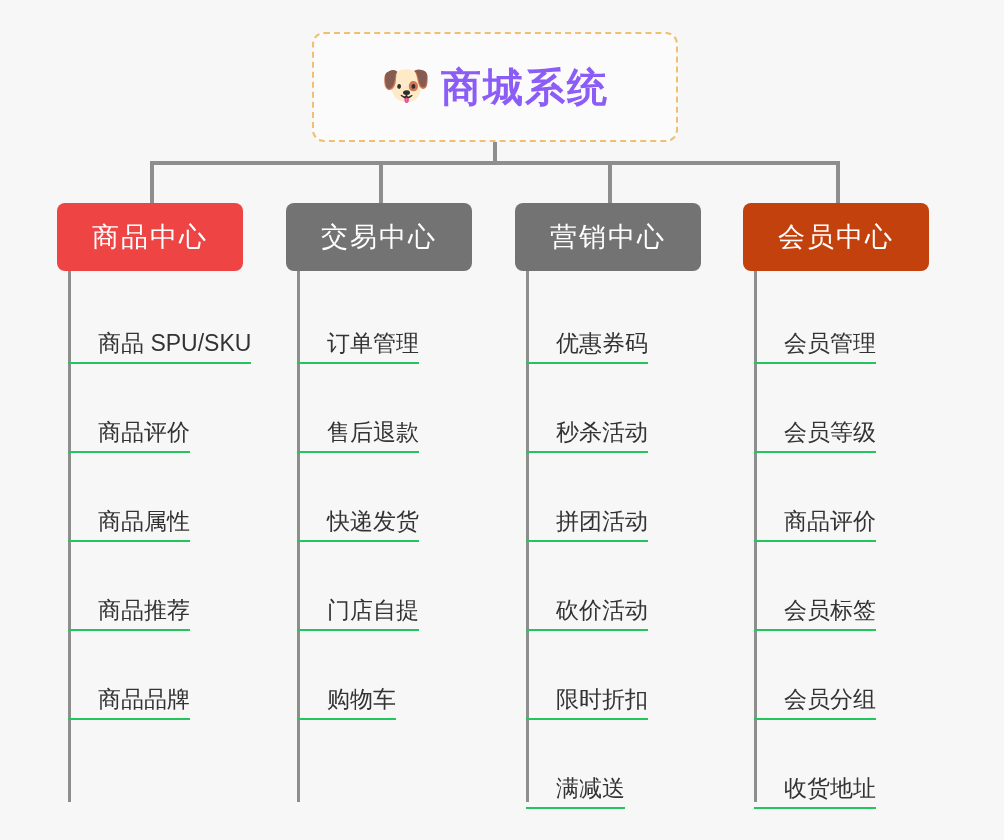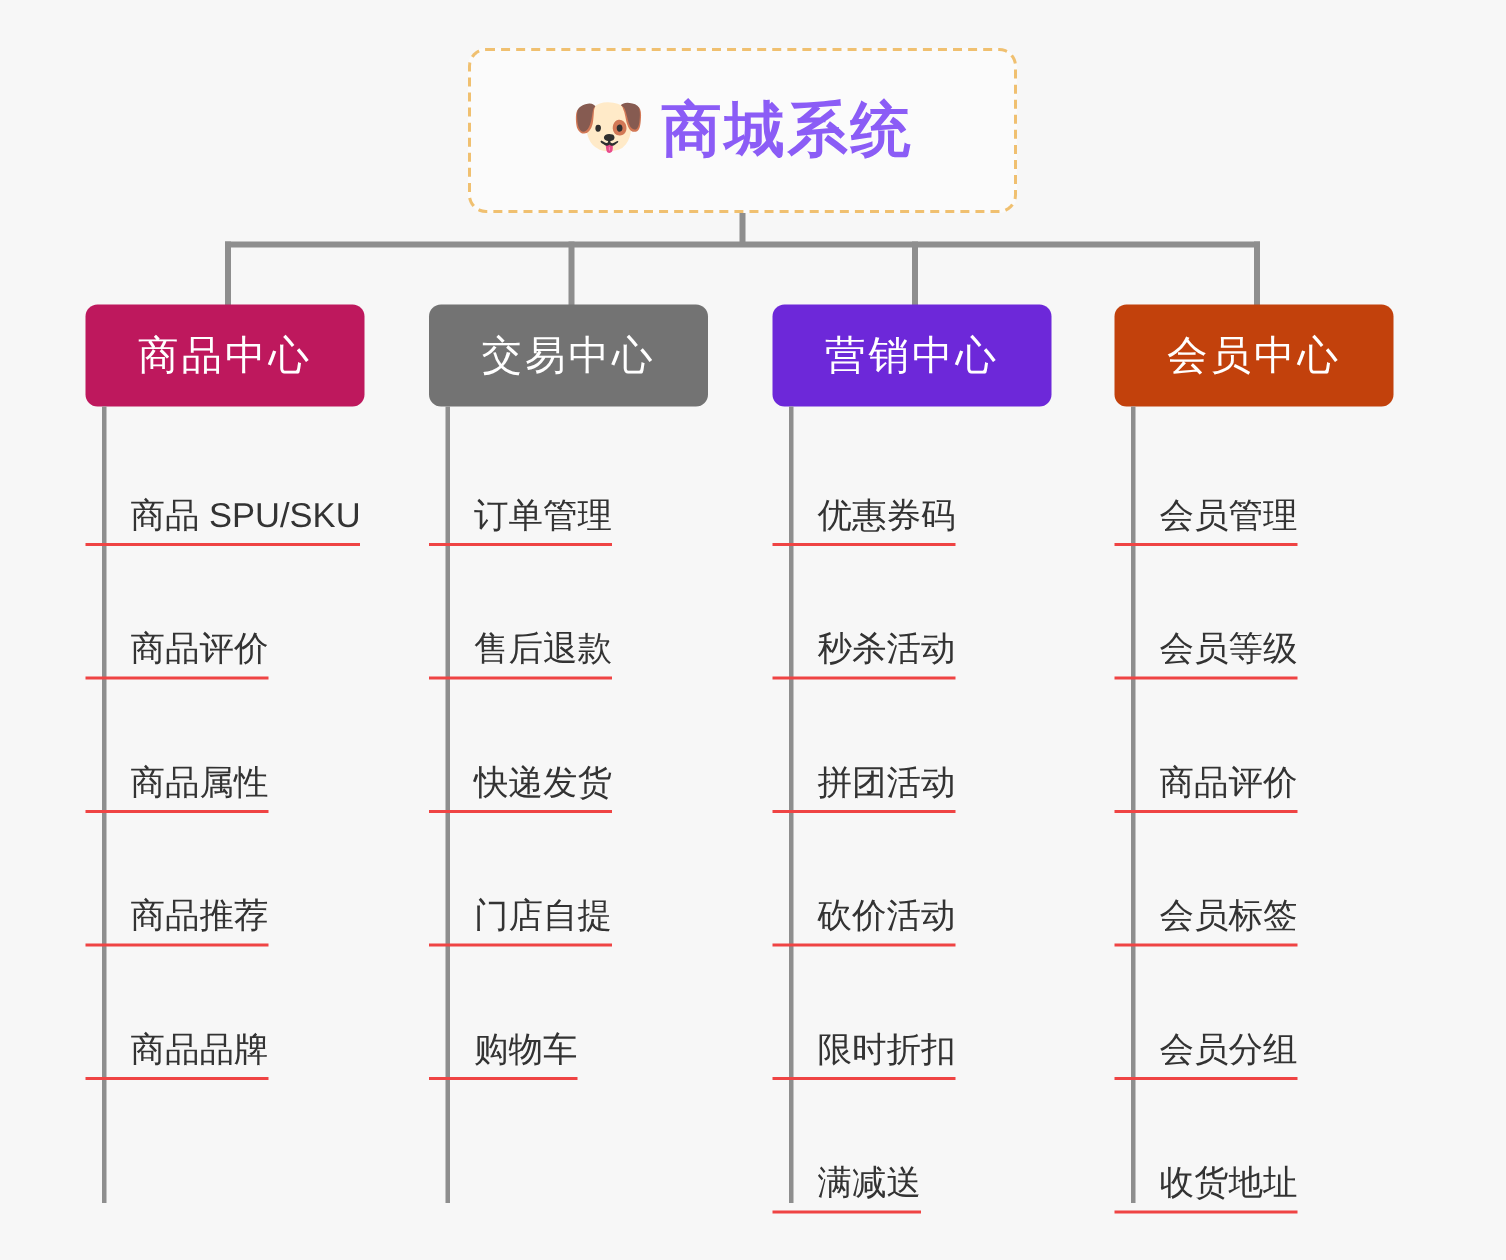--- a/index.html
+++ b/index.html
@@ -109,23 +109,24 @@
   }
   .leaf {
     position: relative;
     height: 89px;
     box-sizing: border-box;
     display: flex;
     align-items: flex-end;
   }
   .leaf-inner {
     position: relative;
+    margin-left: 11px;
     padding-left: 30px;
     padding-bottom: 6px;
-    border-bottom: 2px solid #ef4444;
+    border-bottom: 2px solid #22c55e;
     display: inline-block;
   }
   .leaf-label {
     font-size: 23px;
     color: #333333;
     white-space: nowrap;
     line-height: 1.1;
     display: inline-block;
   }
 </style>
@@ -141,21 +142,21 @@
 
   <div class="conn conn-v-root"></div>
   <div class="conn conn-bus"></div>
   <div class="conn conn-drop" id="drop-0" style="left:150px;"></div>
   <div class="conn conn-drop" id="drop-1" style="left:379px;"></div>
   <div class="conn conn-drop" id="drop-2" style="left:608px;"></div>
   <div class="conn conn-drop" id="drop-3" style="left:836px;"></div>
 
   <div id="columns-host">
       <div class="column" style="left: 57px;">
-        <div class="col-head" style="background: #be185d; font-family: Liberation Mono, monospace;">
+        <div class="col-head" style="background: #ef4444; font-family: Liberation Mono, monospace;">
           <span>商品中心</span>
         </div>
         <div class="col-body">
           <div class="trunk" style="height: 531px;"></div>
           <div class="leaf">
             <div class="leaf-inner"><span class="leaf-label">商品 SPU/SKU</span></div>
           </div>
           <div class="leaf">
             <div class="leaf-inner"><span class="leaf-label">商品评价</span></div>
           </div>
@@ -187,21 +188,21 @@
           </div>
           <div class="leaf">
             <div class="leaf-inner"><span class="leaf-label">门店自提</span></div>
           </div>
           <div class="leaf">
             <div class="leaf-inner"><span class="leaf-label">购物车</span></div>
           </div>
         </div>
       </div>
       <div class="column" style="left: 515px;">
-        <div class="col-head" style="background: #6d28d9;">
+        <div class="col-head" style="background: #737373;">
           <span>营销中心</span>
         </div>
         <div class="col-body">
           <div class="trunk" style="height: 531px;"></div>
           <div class="leaf">
             <div class="leaf-inner"><span class="leaf-label">优惠券码</span></div>
           </div>
           <div class="leaf">
             <div class="leaf-inner"><span class="leaf-label">秒杀活动</span></div>
           </div>

